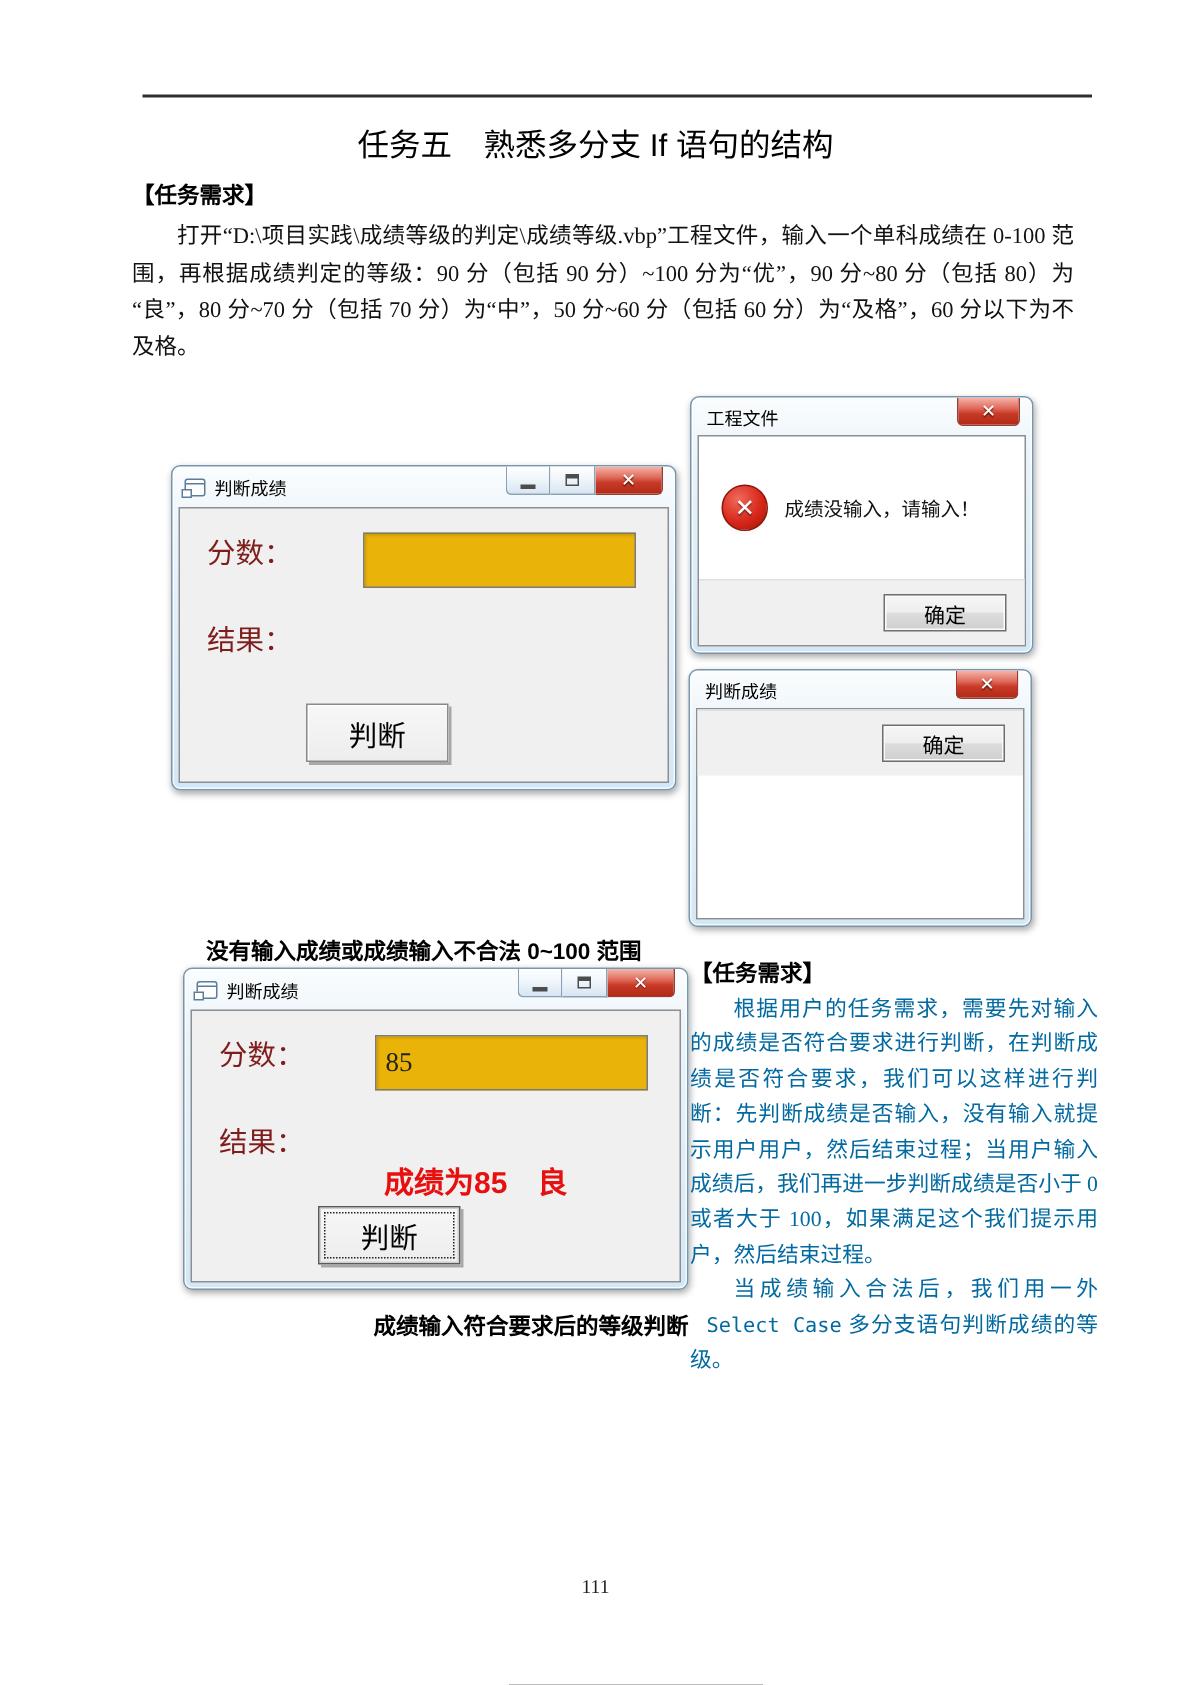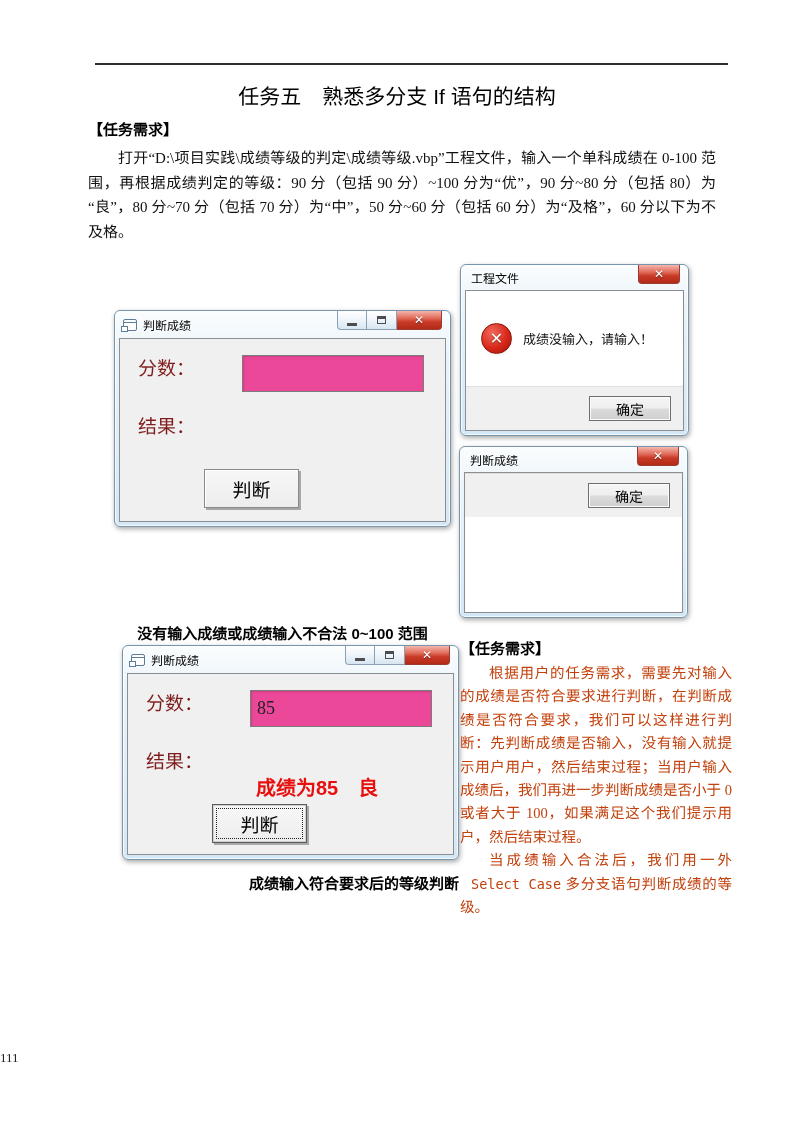--- a/index.html
+++ b/index.html
@@ -17,23 +17,23 @@
     font-family:"Liberation Sans","DejaVu Sans",sans-serif; font-weight:normal; font-size:21px; color:#000; }
   .sec-heading { position:absolute; font-family:"Liberation Sans","DejaVu Sans",sans-serif;
     font-weight:bold; font-size:15px; color:#000; }
   .body-p { position:absolute; left:88px; top:146px; width:628px; font-size:15px;
     line-height:24.5px; text-align:justify; text-indent:2em; color:#111; }
   .fig-caption { position:absolute; font-family:"Liberation Sans","DejaVu Sans",sans-serif;
     font-weight:bold; font-size:15px; color:#000; text-align:center; }
   .right-col { position:absolute; left:460px; top:637px; width:272px; }
   .right-col .rc-head { font-family:"Liberation Sans","DejaVu Sans",sans-serif; font-weight:bold;
     font-size:15px; color:#000; margin-bottom:4px; }
-  .right-col p { font-size:14.5px; line-height:23.4px; text-align:justify; text-indent:2em; color:#c2410c; }
+  .right-col p { font-size:14.5px; line-height:23.4px; text-align:justify; text-indent:2em; color:#0369a1; }
   .mono { font-family:"DejaVu Sans Mono","Liberation Mono",monospace; font-size:13.5px;margin-left:11px; }
-  .page-num { position:absolute; top:1050px; left:0; width:794px; font-size:13px; color:#222; }
+  .page-num { position:absolute; top:1050px; left:0; width:794px; text-align:center; font-size:13px; color:#222; }
 
   
   .vbwin { position:absolute; border:1px solid #7796ad; border-radius:6px;
     background:linear-gradient(180deg,#fbfdfe 0%,#e9f3fa 22%,#d4e7f5 100%);
     box-shadow:1px 2px 5px rgba(0,0,0,.35), inset 0 0 0 1px rgba(255,255,255,.75); }
   .titlebar { position:relative; height:27px; display:flex; align-items:center; padding-left:8px;
     font-family:"DejaVu Sans","Liberation Sans",sans-serif; }
   .win-title { font-size:12px; color:#000; margin-left:6px; }
   .form-icon { display:inline-block; width:14px; height:12px; border:1px solid #5d7c99;
     background:#fdfdfd; border-radius:2px 2px 2px 0; position:relative; }
@@ -48,21 +48,21 @@
   .cap-btn + .cap-btn { border-left:none; }
   .cap-btn.close { width:45px; border-radius:0 0 4px 0; border-color:#9b3c30;
     background:linear-gradient(180deg,#f4b6ad 0%,#e06a59 40%,#c83a27 60%,#b32a17 100%); }
   .glyph-min { width:10px; height:3px; background:#4d4d4d; margin-top:8px; }
   .glyph-max { width:9px; height:8px; border:1px solid #4d4d4d; border-top:3px solid #4d4d4d; background:transparent; }
   .glyph-x { color:#fff; font-size:12px; font-weight:bold; line-height:1;
     text-shadow:0 1px 1px rgba(0,0,0,.5); font-family:"DejaVu Sans",sans-serif; }
   .client { position:absolute; left:4px; right:4px; top:27px; bottom:4px;
     background:#f0f0f0; border:1px solid #8c8f92; }
   .fld-label { position:absolute; font-size:19px; color:#7f1d1d;text-align:center; }
-  .textbox { position:absolute; background:#ec4899; border:1px solid #7c7c7c;
+  .textbox { position:absolute; background:#eab308; border:1px solid #7c7c7c;
     box-shadow:inset 1px 1px 2px rgba(0,0,0,.14); font-size:18px; padding:1px 6px;
     font-family:"Liberation Serif","DejaVu Serif",serif; color:#222; outline:none; }
   .judge-btn { position:absolute; font-size:19px; color:#000;
     font-family:"Liberation Serif","DejaVu Serif",serif;
     background:linear-gradient(180deg,#f7f7f7,#ededed);
     border:1px solid #8a8a8a;
     box-shadow:2px 2px 0 rgba(110,110,110,.55), inset 1px 1px 0 #ffffff; cursor:default; }
   .judge-btn.focused { border:1px solid #5a5a5a; outline:1px dotted #222; outline-offset:-5px;
     box-shadow:2px 2px 0 rgba(110,110,110,.55), inset 0 0 0 1px #cfcfcf; }
   .result-red { position:absolute; color:#e80f0f; font-weight:bold; font-size:20px;

